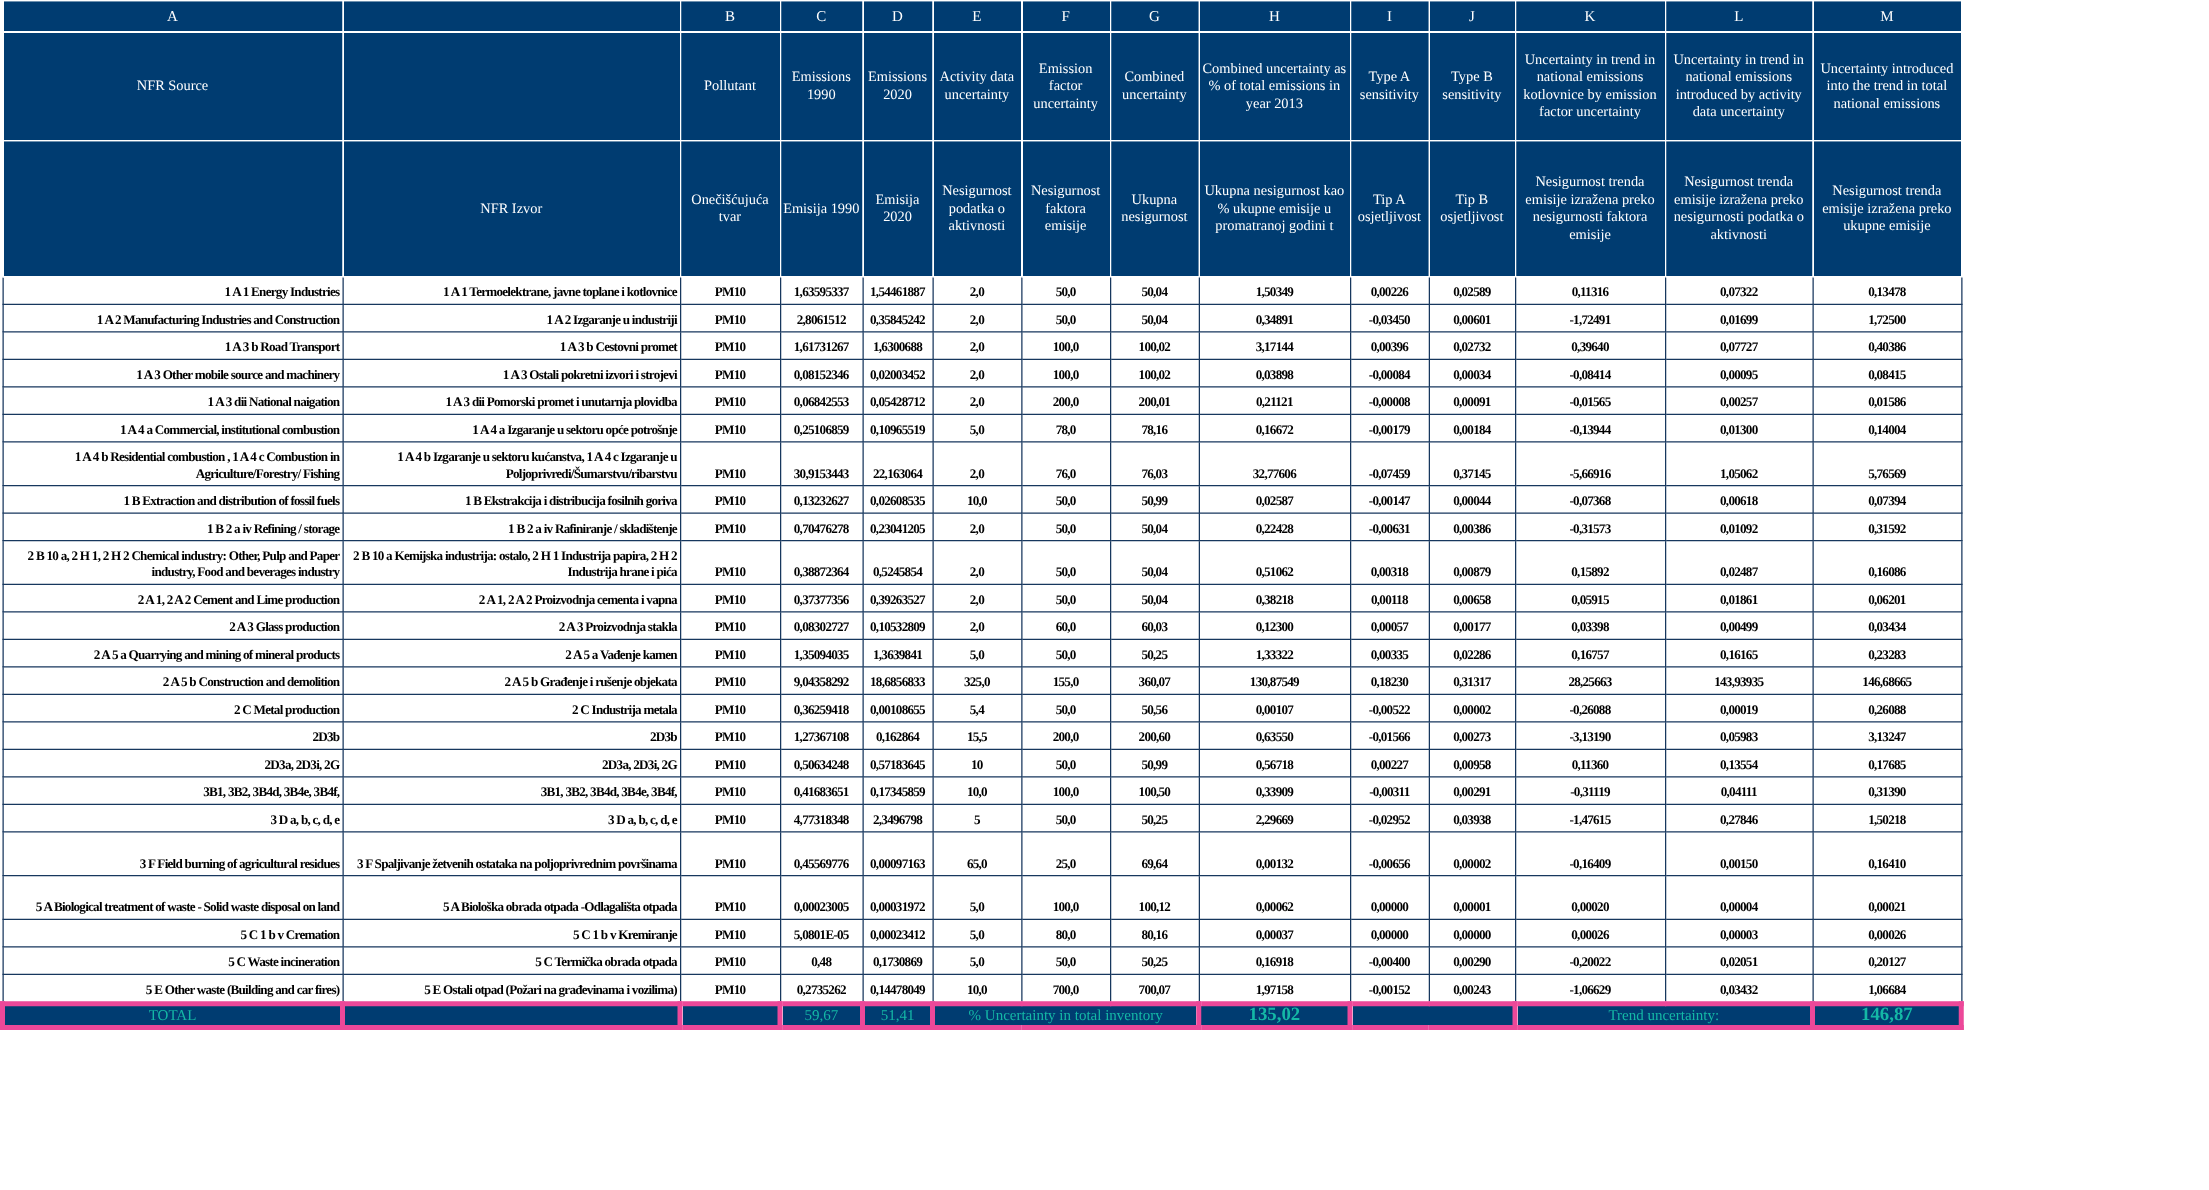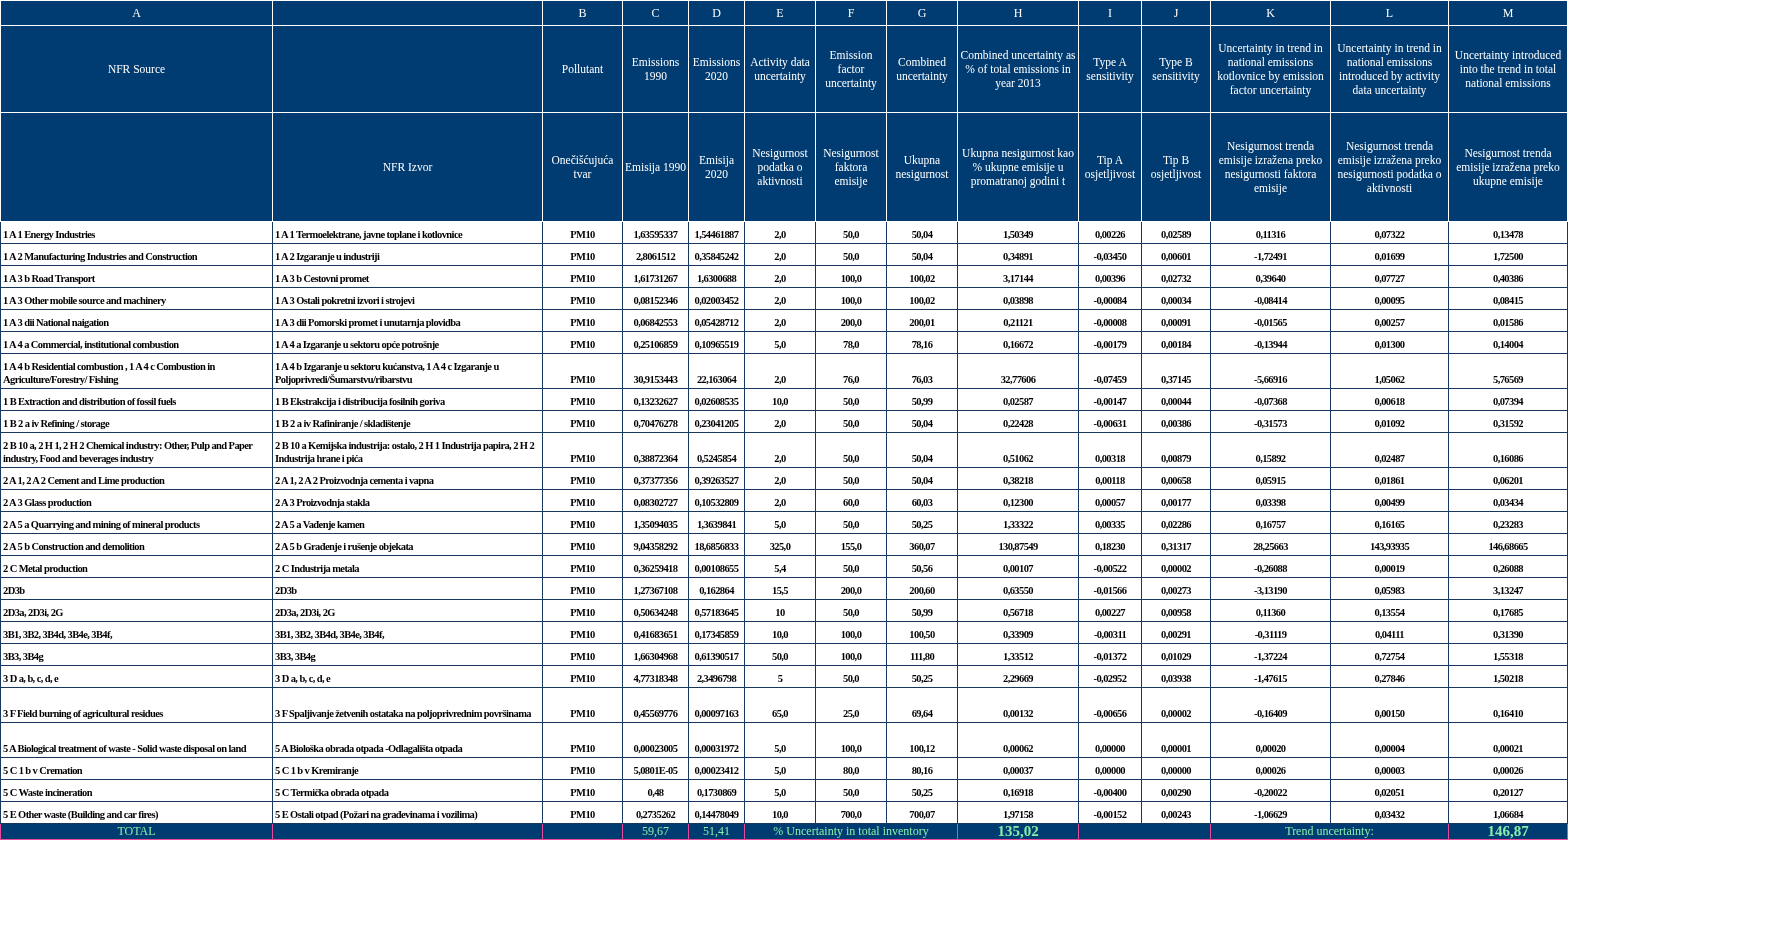--- a/index.html
+++ b/index.html
@@ -6,24 +6,24 @@
   body { width:1767px; height:952px; overflow:hidden; font-family:"Liberation Serif", "DejaVu Serif", serif; }
   table { border-collapse:collapse; table-layout:fixed; width:1567px; }
   td { padding:0 2px; overflow:hidden; font-size:11px; line-height:13px; }
   .hd td { background:#003C71; color:#ffffff; text-align:center; border:1px solid #ffffff; font-size:11.5px; line-height:14px; }
   .hd.letters td { height:24px; font-size:12px; }
   .hd.en td { height:86px; }
   .hd.hr td { height:108px; }
   .hd.units td { height:22px; }
   .dr td { border:1px solid #17375E; color:#000; font-weight:bold; letter-spacing:-0.6px; font-size:10.5px; background:#fff; }
   .dr td.num { text-align:center; vertical-align:bottom; padding-bottom:2px; }
-  .dr td.txt { text-align:left; vertical-align:bottom; padding-bottom:2px; }
+  .dr td.txt { text-align:right; vertical-align:bottom; padding-bottom:2px; }
   .dr.h1 td { height:19px; }
   .dr.h2 td { height:32px; }
-  .tot td { background:#003C71; color:#86efac; text-align:center; border:1px solid #ec4899; height:15px; font-size:12px; }
+  .tot td { background:#003C71; color:#14b8a6; text-align:center; border:4px solid #ec4899; height:15px; font-size:12px; }
   .tot td.big { font-weight:bold; font-size:15px; }
 </style>
 </head>
 <body>
 
 <table>
   <colgroup>
     <col style="width:272px">
       <col style="width:270px">
       <col style="width:80px">
@@ -370,36 +370,20 @@
         <td class="num">100,0</td>
         <td class="num">100,50</td>
         <td class="num">0,33909</td>
         <td class="num">-0,00311</td>
         <td class="num">0,00291</td>
         <td class="num">-0,31119</td>
         <td class="num">0,04111</td>
         <td class="num">0,31390</td>
       </tr>
       <tr class="dr h1">
-        <td class="txt">3B3, 3B4g</td>
-        <td class="txt">3B3, 3B4g</td>
-        <td class="num">PM10</td>
-        <td class="num">1,66304968</td>
-        <td class="num">0,61390517</td>
-        <td class="num">50,0</td>
-        <td class="num">100,0</td>
-        <td class="num">111,80</td>
-        <td class="num">1,33512</td>
-        <td class="num">-0,01372</td>
-        <td class="num">0,01029</td>
-        <td class="num">-1,37224</td>
-        <td class="num">0,72754</td>
-        <td class="num">1,55318</td>
-      </tr>
-      <tr class="dr h1">
         <td class="txt">3 D a, b, c, d, e</td>
         <td class="txt">3 D a, b, c, d, e</td>
         <td class="num">PM10</td>
         <td class="num">4,77318348</td>
         <td class="num">2,3496798</td>
         <td class="num">5</td>
         <td class="num">50,0</td>
         <td class="num">50,25</td>
         <td class="num">2,29669</td>
         <td class="num">-0,02952</td>

